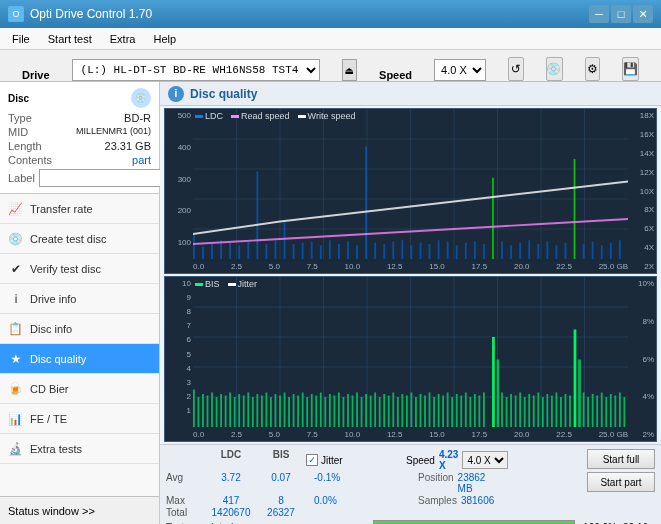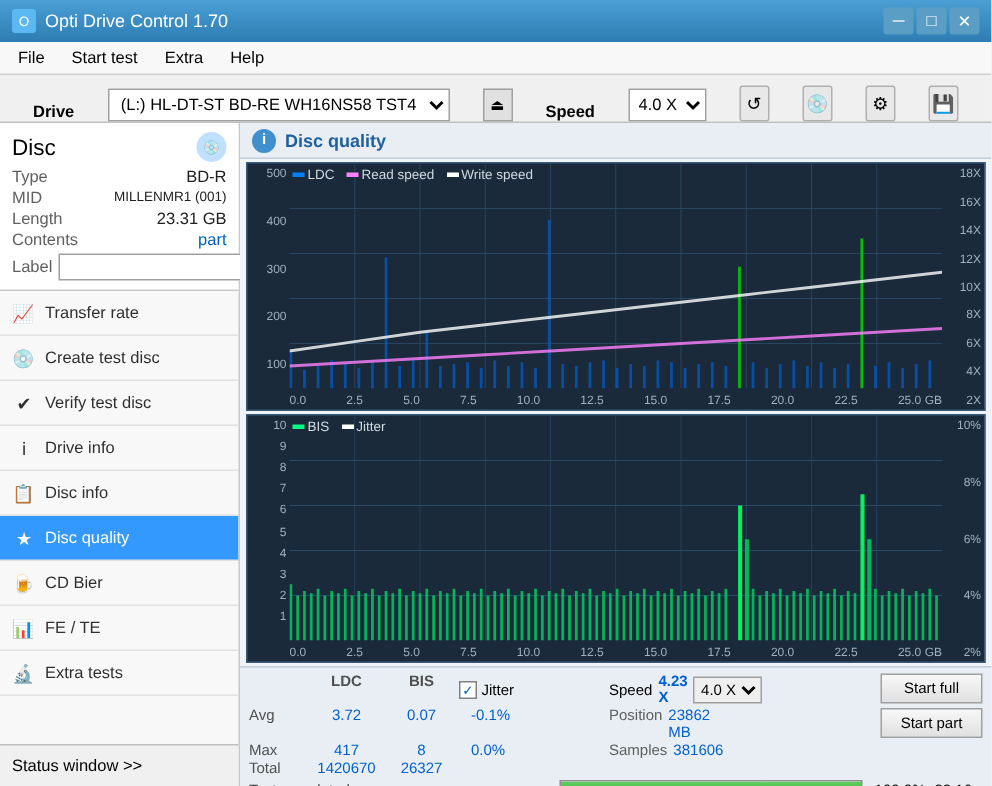--- a/index.html
+++ b/index.html
@@ -43,20 +43,21 @@
       border-bottom: 1px solid #c0c0c0;
     }
     .drive-label { font-size: 11px; font-weight: bold; }
     .drive-select {
       flex: 1;
       height: 22px;
       font-size: 11px;
       border: 1px solid #a0a0a0;
       background: white;
       padding: 0 4px;
+      font-family: Liberation Mono, monospace;
     }
     .drive-btn { width: 24px; height: 22px; background: #e0e0e0; border: 1px solid #a0a0a0; cursor: pointer; display: flex; align-items: center; justify-content: center; font-size: 10px; }
     .speed-label { font-size: 11px; font-weight: bold; }
     .speed-select { width: 55px; height: 22px; font-size: 11px; border: 1px solid #a0a0a0; background: white; padding: 0 2px; }
     .icon-btn { width: 24px; height: 24px; background: #e8e8e8; border: 1px solid #b0b0b0; cursor: pointer; display: flex; align-items: center; justify-content: center; border-radius: 2px; font-size: 12px; }
 
     
     .main-layout {
       display: flex;
       height: calc(524px - 82px);
@@ -77,21 +78,21 @@
       padding: 6px 8px;
       border-bottom: 1px solid #c8c8c8;
       background: white;
     }
     .disc-header {
       display: flex;
       align-items: center;
       justify-content: space-between;
       margin-bottom: 4px;
     }
-    .disc-title { font-weight: normal; font-size: 15px; }
+    .disc-title { font-weight: bold; font-size: 10px; }
     .disc-icon { width: 20px; height: 20px; background: #c0e0ff; border-radius: 50%; display: flex; align-items: center; justify-content: center; font-size: 9px; color: #2060a0; }
     .disc-row { display: flex; justify-content: space-between; margin-bottom: 2px; font-size: 11px; }
     .disc-key { color: #606060; }
     .disc-val { color: #202020; font-weight: 500; }
     .disc-val.blue { color: #0060c0; }
     .label-row { display: flex; align-items: center; gap: 4px; margin-top: 3px; }
     .label-input { flex: 1; height: 18px; border: 1px solid #a0a0a0; font-size: 10px; padding: 0 2px; }
     .label-btn { width: 18px; height: 18px; background: #e0e0e0; border: 1px solid #a0a0a0; cursor: pointer; display: flex; align-items: center; justify-content: center; font-size: 10px; }
 
     
@@ -189,21 +190,21 @@
     }
 
     .jitter-check { display: flex; align-items: center; gap: 3px; font-size: 10px; }
     .checkbox { width: 12px; height: 12px; border: 1px solid #808080; background: white; display: flex; align-items: center; justify-content: center; font-size: 9px; color: #0060c0; }
 
     .speed-info { display: flex; align-items: center; gap: 4px; font-size: 10px; }
     .speed-val { color: #0060d0; font-weight: bold; }
 
     .position-info { display: flex; flex-direction: column; font-size: 10px; gap: 2px; }
     .pos-row { display: flex; gap: 4px; }
-    .pos-label { color: #606060; }
+    .pos-label { color: #606060; margin-left: 12px; }
     .pos-val { color: #0060d0; }
 
     .action-btns { display: flex; flex-direction: column; gap: 3px; margin-left: auto; }
     .action-btn {
       width: 68px;
       height: 20px;
       background: linear-gradient(to bottom, #f8f8f8, #e0e0e0);
       border: 1px solid #a0a0a0;
       font-size: 10px;
       cursor: pointer;

